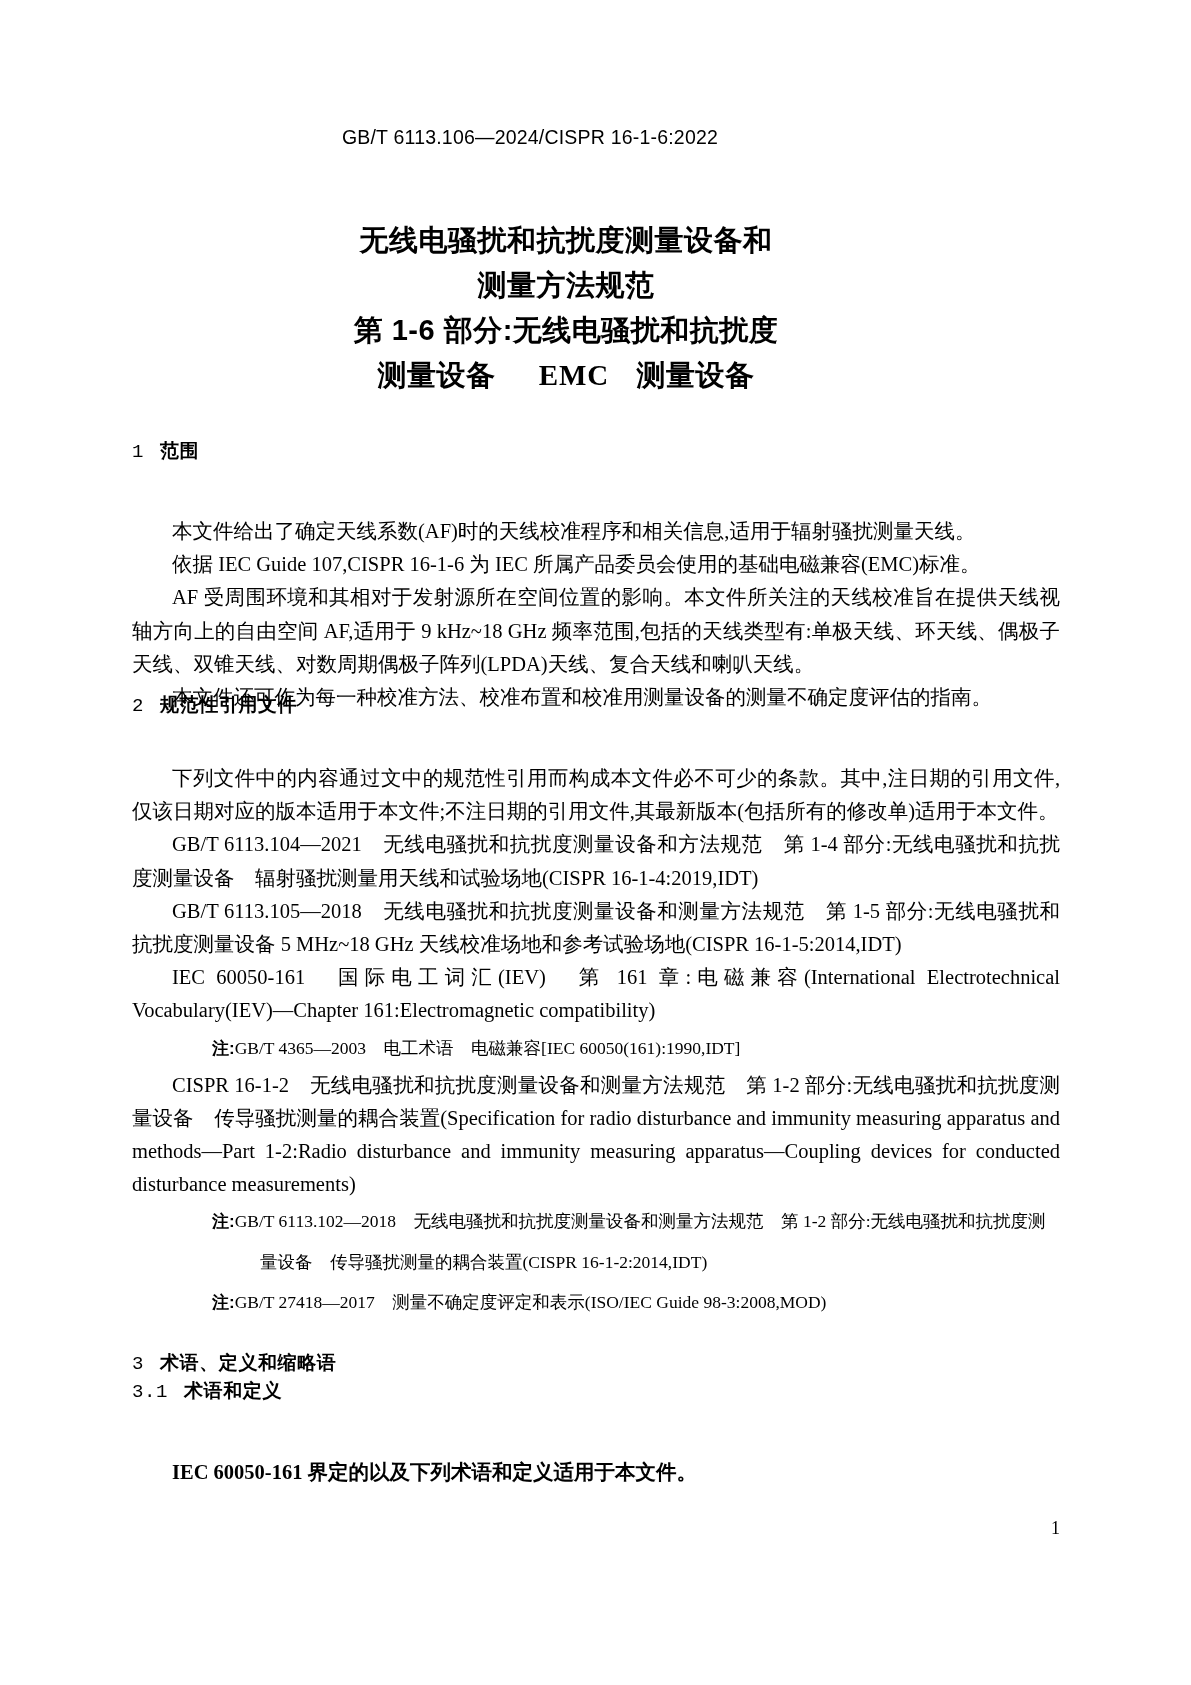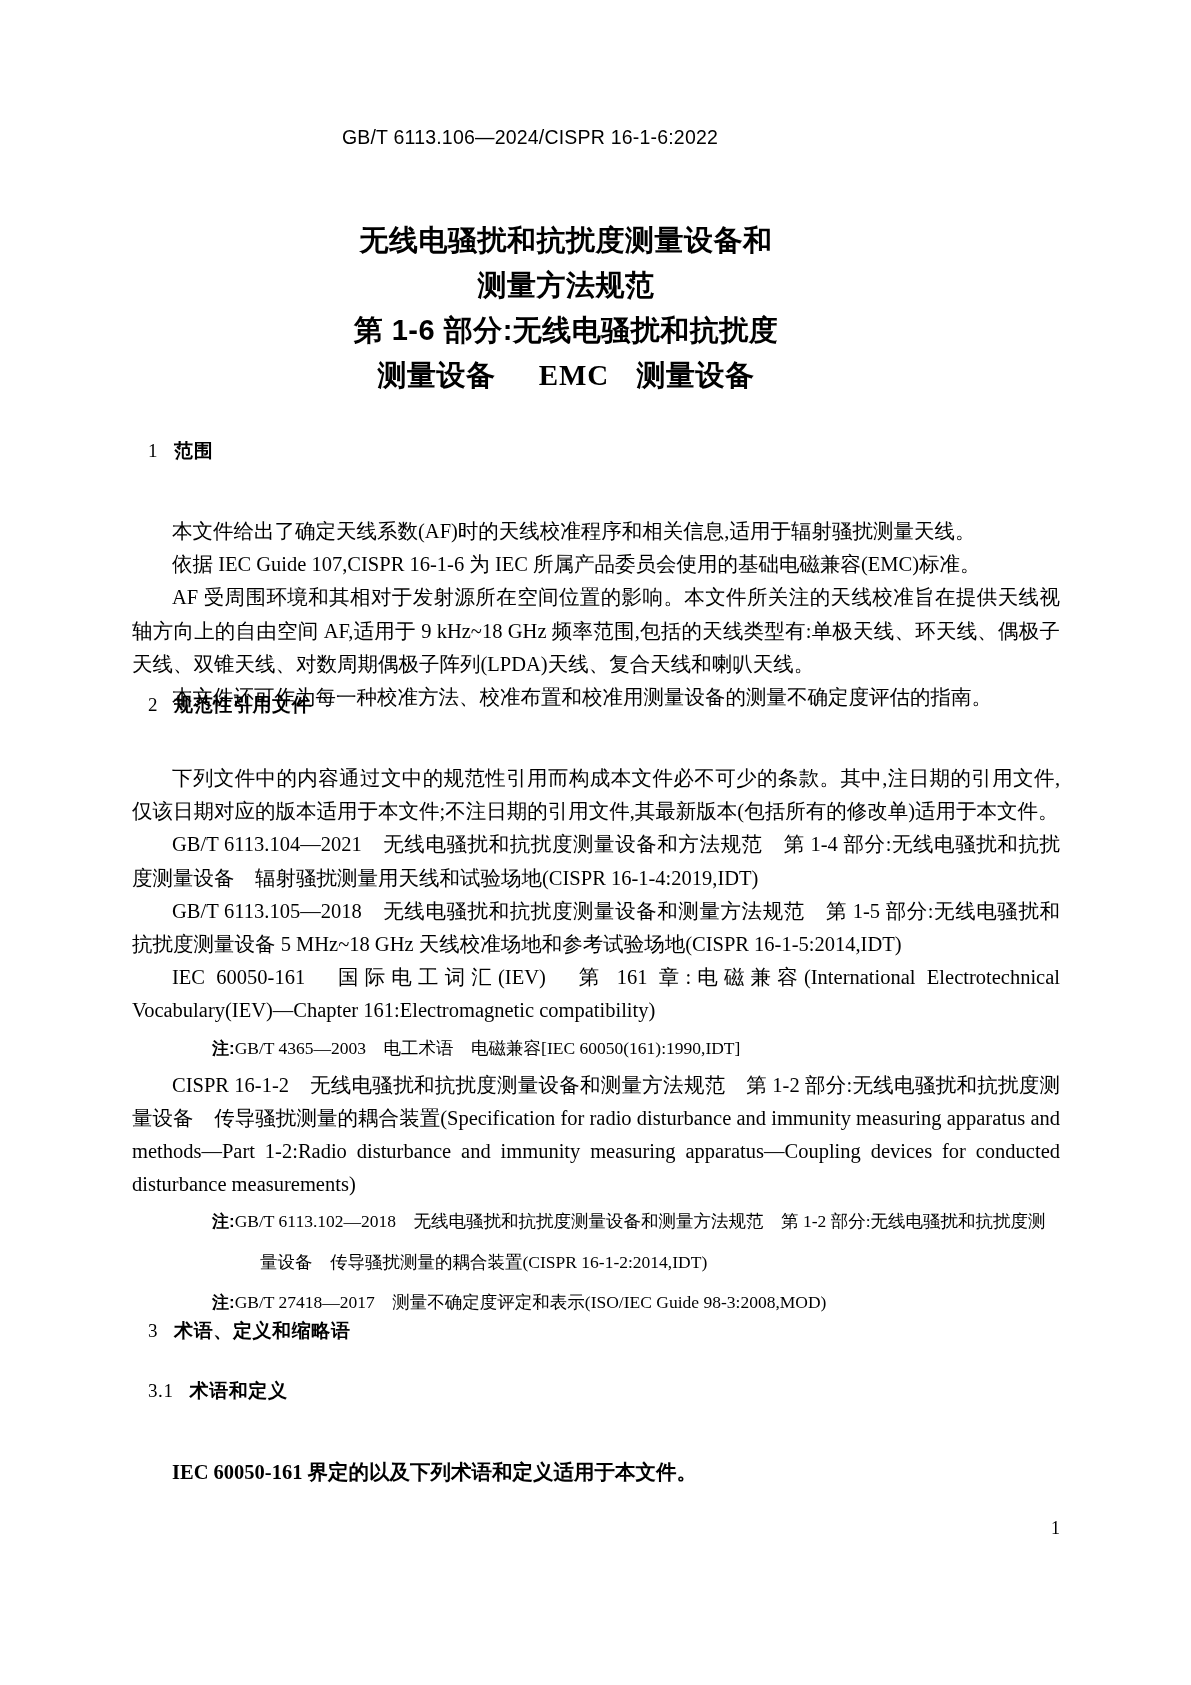--- a/index.html
+++ b/index.html
@@ -53,26 +53,25 @@
   }
   .title-line .emc {
     font-family: "Liberation Serif", "DejaVu Serif", serif;
     font-weight: bold;
     letter-spacing: 1px;
   }
 
   
   .h1 {
     position: absolute;
-    font-family: Liberation Serif, serif;
+    font-family: Liberation Mono, monospace;
     font-size: 19px;
     font-weight: bold;
     letter-spacing: 0.6px;
     white-space: nowrap;
-    margin-left: 16px;
   }
   .h1 .num { margin-right: 16px; font-weight: normal; }
 
   
   .body-block {
     position: absolute;
     left: 132px;
     width: 928px;
     font-size: 20.5px;
     line-height: 33.2px;
@@ -169,21 +168,21 @@
     <p class="note">
       <span class="lbl">注:</span><span>GB/T 6113.102—2018　无线电骚扰和抗扰度测量设备和测量方法规范　第 1-2 部分:无线电骚扰和抗扰度测</span>
       <span class="cont">量设备　传导骚扰测量的耦合装置(CISPR 16-1-2:2014,IDT)</span>
     </p>
 
     <p class="note">
       <span class="lbl">注:</span><span>GB/T 27418—2017　测量不确定度评定和表示(ISO/IEC Guide 98-3:2008,MOD)</span>
     </p>
   </div>
 
-  <div class="h1" style="top:1318px; left:132px;">
+  <div class="h1" style="top:1350px; left:132px;">
     <span class="num">3</span><span>术语、定义和缩略语</span>
   </div>
 
   <div class="h1" style="top:1378px; left:132px;">
     <span class="num">3.1</span><span>术语和定义</span>
   </div>
 
   <div class="body-block" style="top:1441px;font-weight:bold;">
     <p>IEC 60050-161 界定的以及下列术语和定义适用于本文件。</p>
   </div>

